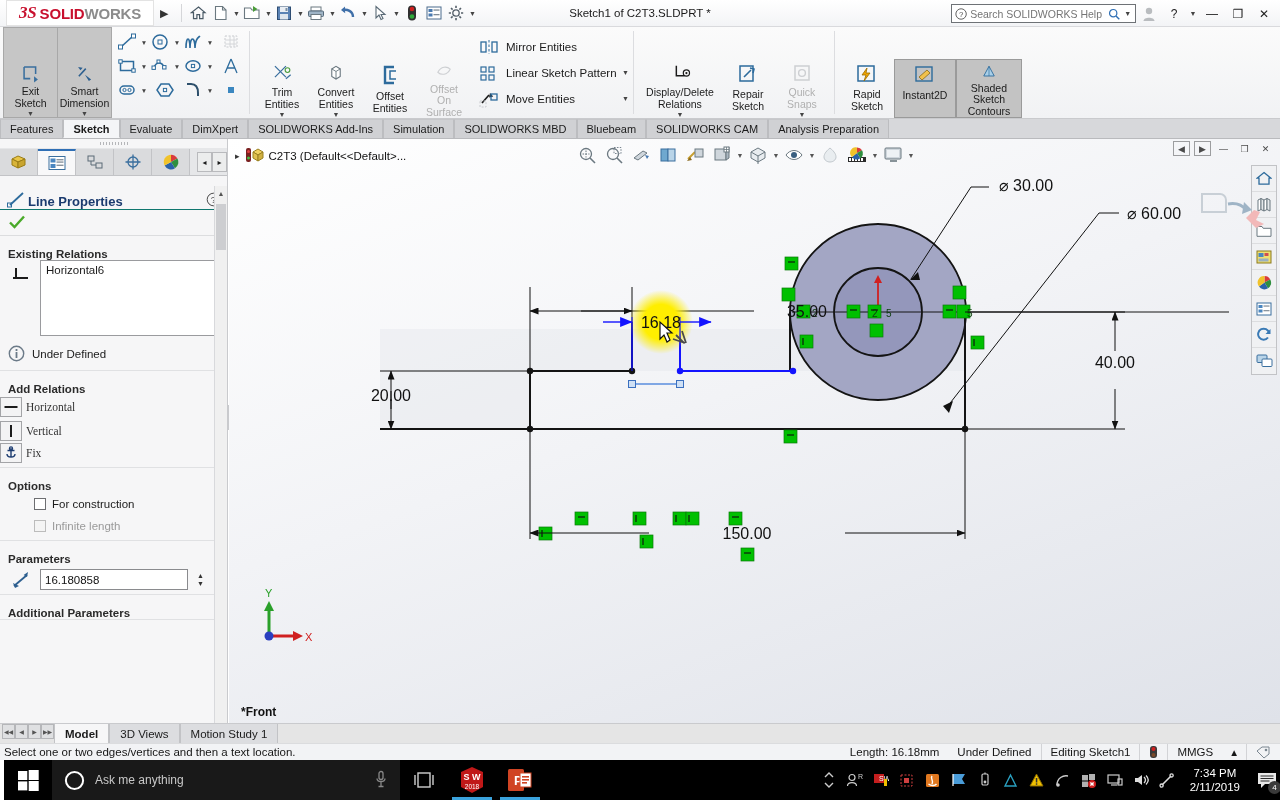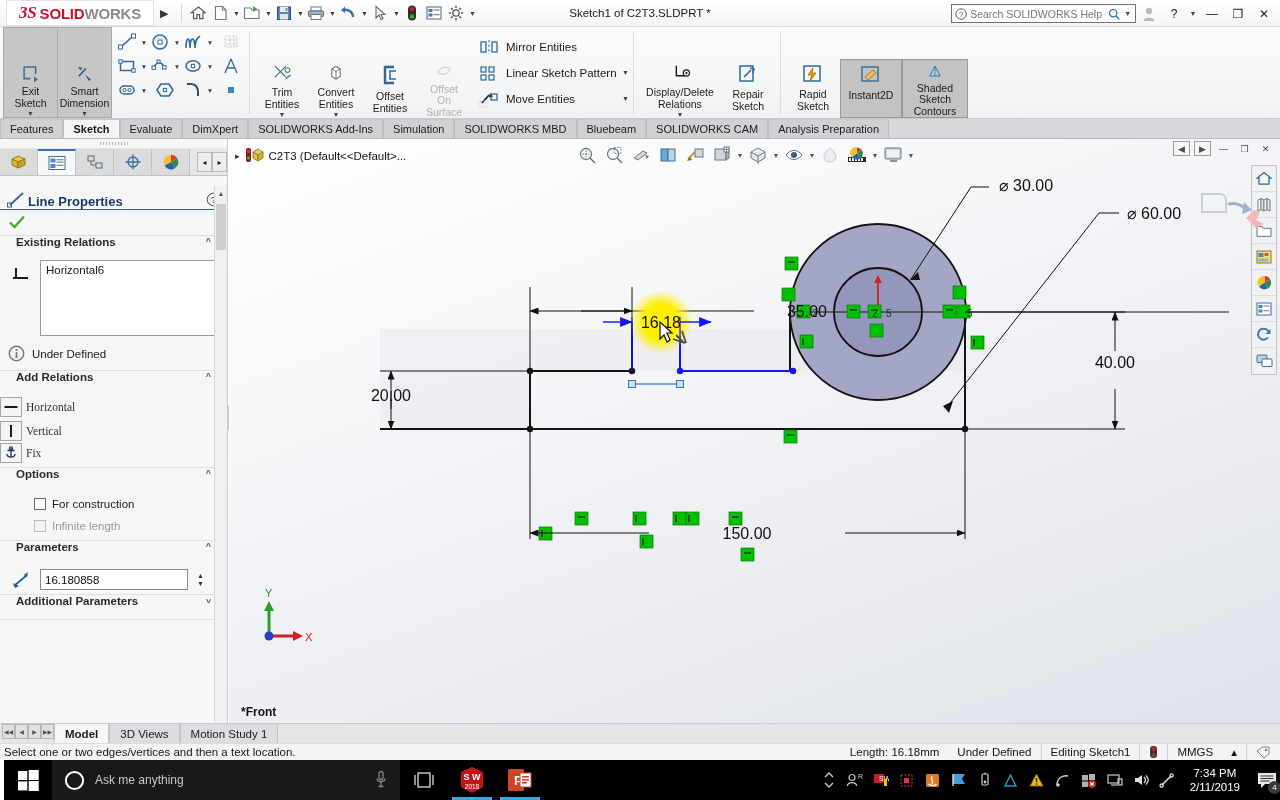--- a/index.html
+++ b/index.html
@@ -108,21 +108,21 @@
   .lp-navs{ margin-left:auto; display:flex; height:26px; align-items:center; }
   .lp-navs div{ width:15px;height:20px;border:1px solid #b9babd;background:#eceded;
      display:flex;align-items:center;justify-content:center;font-size:8px;}
   .pp-head{ height:34px; display:flex; align-items:flex-end; padding:0 6px; gap:0;
      border-bottom:1px solid #0f766e;}
   .pp-title{ font-size:13px; font-weight:bold; color:#1b3b6f; }
   .pp-help{ margin-left:auto; }
   .pp-ok{ height:26px; display:flex; align-items:center; padding-left:8px;
      border-bottom:1px solid #dcdddf;}
   .sec{ border-bottom:1px solid #e0e1e3; }
-  .sec-head{ height:24px; display:flex;align-items:flex-start;padding:0 16px;
+  .sec-head{ height:24px; display:flex;align-items:flex-end;padding:0 8px;
      font-size:11.5px;font-weight:bold;color:#2b2b2b;}
   .sec-head .chev{ margin-left:auto;font-size:9px;color:#555;}
   .underdef{ display:flex;align-items:center;gap:7px;padding:3px 8px 8px 8px;font-size:11.5px;}
   .rel-item{ display:flex;align-items:center;gap:4px;height:24px;font-size:11.5px;color:#333;font-family:Liberation Serif, serif;}
   .rel-btn{ width:22px;height:20px;border:1px solid #a3a4a7;background:#f3f3f4;
      display:flex;align-items:center;justify-content:center;}
   .opt-row{ display:flex;align-items:center;gap:6px;height:24px;padding-left:34px;font-size:11.5px;}
   .opt-row.dis{ color:#9a9a9a; }
   .cbx{ width:12px;height:12px;border:1px solid #6d6e71;background:#fff;}
   .cbx.dis{ border-color:#bcbcbc;background:#f4f4f4;}
@@ -531,20 +531,28 @@
           </svg>
         <span class="lbl"><span>Display/Delete</span><br><span>Relations</span></span>
         <span class="dd">▼</span>
       </div>
       <div class="bigbtn">
         <svg width="28" height="24" viewBox="0 0 28 24">
             <path d="M6 3 h13 v15 h-13z" fill="none" stroke="#2d6b9c" stroke-width="1.5"></path>
             <path d="M10 14 l7 -7 M16 5 l4 1 -1 4" fill="none" stroke="#2d6b9c" stroke-width="1.6"></path>
           </svg>
         <span class="lbl"><span>Repair</span><br><span>Sketch</span></span>
+      </div>
+      <div class="bigbtn">
+        <svg width="26" height="22" viewBox="0 0 26 22">
+            <rect x="6" y="3" width="14" height="14" fill="none" stroke="#cdcfd2" stroke-width="1.5"></rect>
+            <circle cx="13" cy="10" r="3.4" fill="none" stroke="#cdcfd2" stroke-width="1.4"></circle>
+          </svg>
+        <span class="lbl dim"><span>Quick</span><br><span>Snaps</span></span>
+        <span class="dd">▼</span>
       </div>
     </div>
 
     <div class="rsep"></div>
 
     <div class="rgroup">
       <div class="bigbtn">
         <svg width="28" height="24" viewBox="0 0 28 24">
             <rect x="5" y="3" width="16" height="15" fill="none" stroke="#2d6b9c" stroke-width="1.5"></rect>
             <path d="M14 5 l-5 7 h4 l-2 6 6 -8 h-4z" fill="#f0a500" stroke="#9a6c00" stroke-width=".8"></path>

